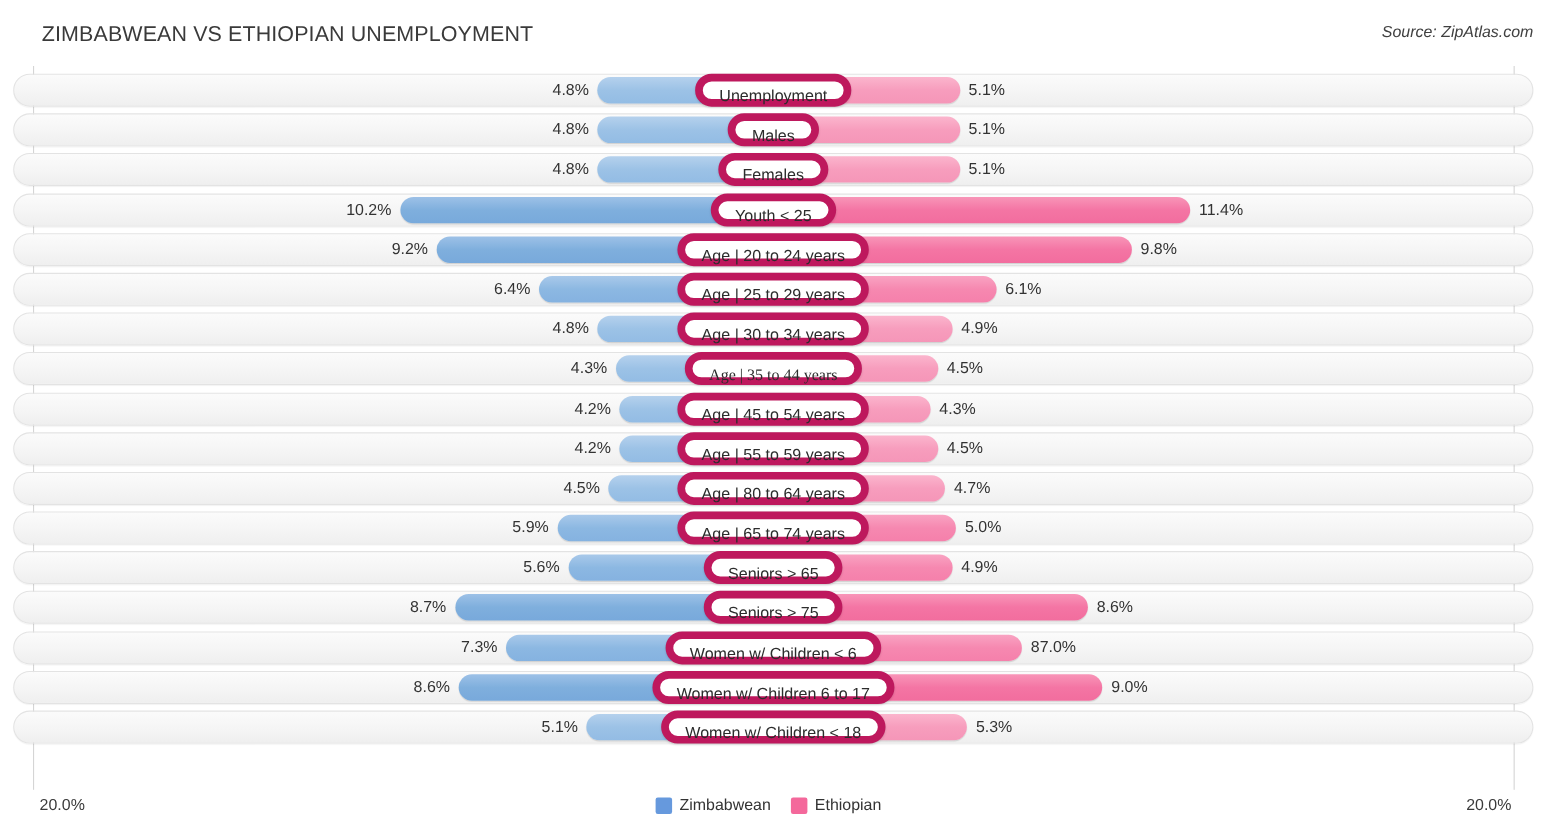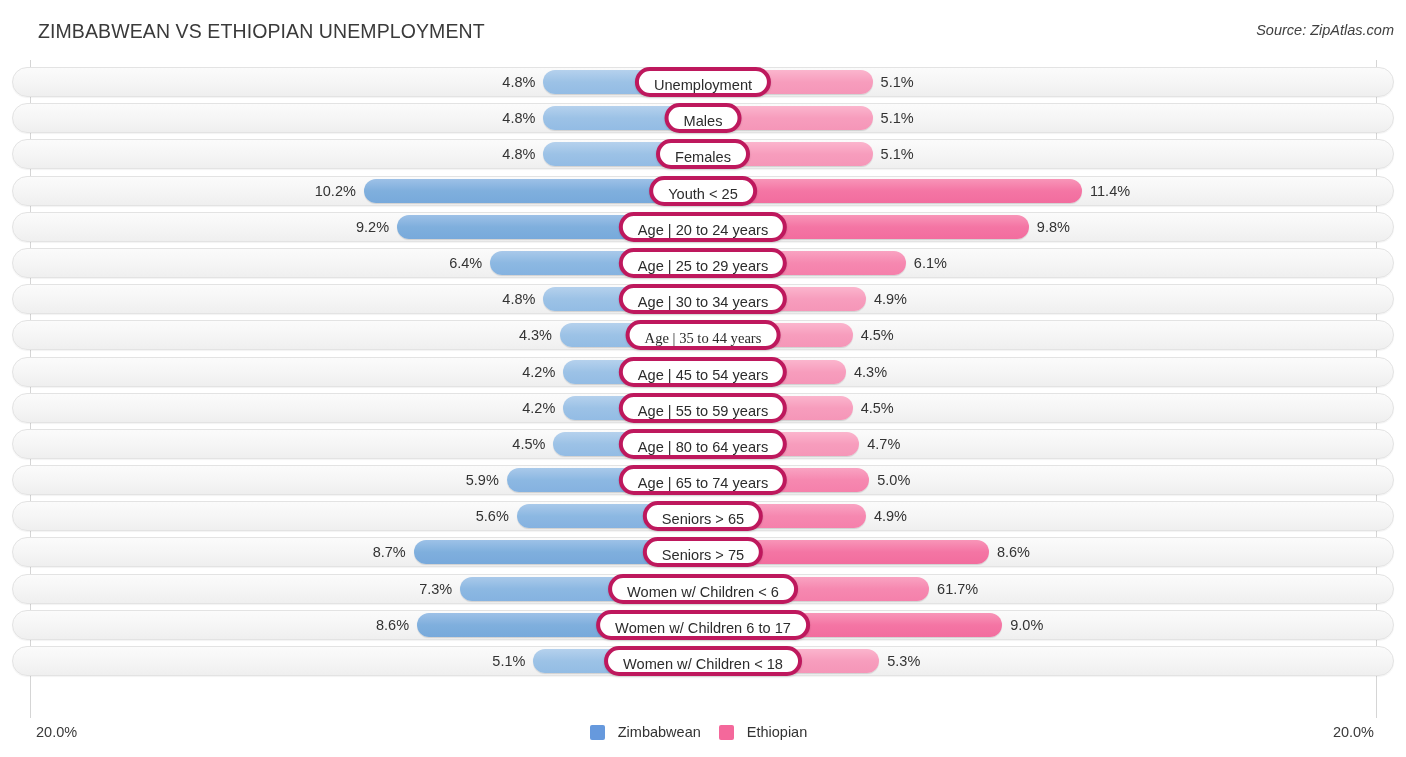--- a/index.html
+++ b/index.html
@@ -119,21 +119,21 @@
   }
 
   
   .cap {
     position: absolute;
     top: 3px;
     height: 30px;
     line-height: 29px;
     transform: translateX(-50%);
     background: #ffffff;
-    border: 4px solid #be185d;
+    border: 7px solid #be185d;
     border-radius: 16px;
     padding: 0 15px;
     font-size: 14.6px;
     color: #2c2c2c;
     white-space: nowrap;
     box-shadow: 0 1px 2px rgba(0,0,0,0.16);
     z-index: 5;
   }
 
   
@@ -156,21 +156,21 @@
     position: absolute;
     left: 0; right: 0; top: 6px;
     display: flex;
     justify-content: center;
     align-items: center;
     gap: 9px;
   }
   .legend-item {
     display: flex;
     align-items: flex-end;
-    gap: 13px;
+    gap: 7px;
     margin-right: 9px;
   }
   .legend-swatch {
     width: 15px; height: 15px;
     border-radius: 2px;
     display: inline-block;
   }
   .legend-text {
     font-size: 14.5px;
     color: #333333;
@@ -299,21 +299,21 @@
           <div class="bar bar-right" style="left: 691px; width: 285.95px;"></div>
           <div class="val val-left" style="left: 293.725px; width: 100px;">8.7%</div>
           <div class="val val-right" style="left: 984.95px; width: 100px;">8.6%</div>
           <div class="cap" style="left: 691px;">Seniors &gt; 75</div>
         </div>
         <div class="row m2">
           <div class="track"></div>
           <div class="bar bar-left" style="left: 448.275px; width: 242.725px;"></div>
           <div class="bar bar-right" style="left: 691px; width: 226.1px;"></div>
           <div class="val val-left" style="left: 340.275px; width: 100px;">7.3%</div>
-          <div class="val val-right" style="left: 925.1px; width: 100px;">61.7%</div>
+          <div class="val val-right" style="left: 925.1px; width: 100px;">87.0%</div>
           <div class="cap" style="left: 691px;">Women w/ Children &lt; 6</div>
         </div>
         <div class="row m3">
           <div class="track"></div>
           <div class="bar bar-left" style="left: 405.05px; width: 285.95px;"></div>
           <div class="bar bar-right" style="left: 691px; width: 299.25px;"></div>
           <div class="val val-left" style="left: 297.05px; width: 100px;">8.6%</div>
           <div class="val val-right" style="left: 998.25px; width: 100px;">9.0%</div>
           <div class="cap" style="left: 691px;">Women w/ Children 6 to 17</div>
         </div>

